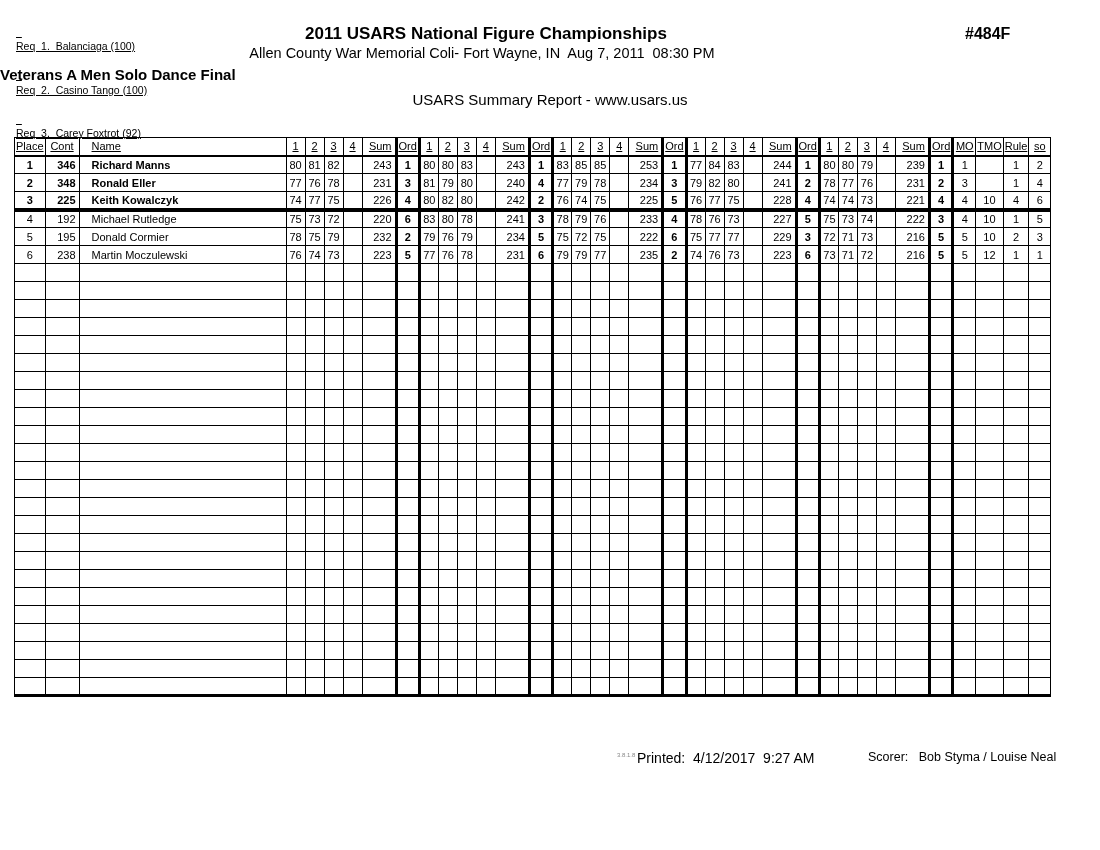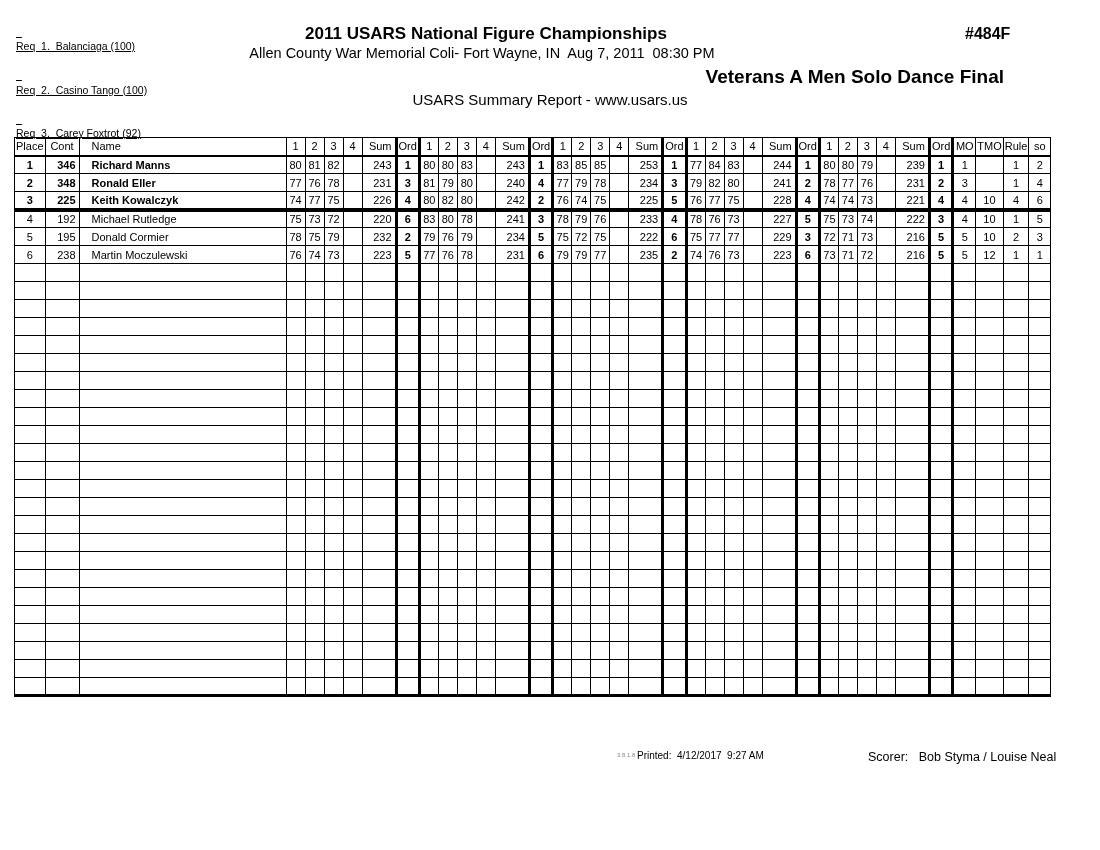--- a/index.html
+++ b/index.html
@@ -5,43 +5,43 @@
   * { box-sizing: border-box; }
   html,body { margin:0; padding:0; }
   body {
     width:1100px; height:850px; background:#ffffff; color:#000;
     font-family:"Liberation Sans", sans-serif; position:relative; overflow:hidden;
   }
   .req-block { position:absolute; left:16px; top:10px; font-size:10.5px; line-height:14.5px; white-space:pre;text-decoration:underline; }
   .main-title { position:absolute; left:0; top:24px; width:972px; text-align:center; font-size:17px; font-weight:bold; white-space:pre; }
   .doc-number { position:absolute; left:965px; top:25px; font-size:16px; font-weight:bold; }
   .venue-line { position:absolute; left:0; top:45px; width:964px; text-align:center; font-size:14.5px; white-space:pre; }
-  .event-title { position:absolute; left:0; top:66px; width:1004px; text-align:right; font-size:19px; font-weight:bold; white-space:pre; }
+  .event-title { position:absolute; left:0; top:66px; width:1004px; text-align:left; font-size:15px; font-weight:bold; white-space:pre; }
   .report-line { position:absolute; left:0; top:91px; width:1100px; text-align:center; font-size:15px; white-space:pre; }
 
   table.summary { position:absolute; left:14px; top:137px; border-collapse:collapse; table-layout:fixed; }
   td {
     border:1px solid #000; height:18px; padding:0 1px;
     font-size:11px; text-align:center; overflow:hidden; white-space:nowrap;
   }
   tr.judge-row td { height:19px; }
   td.nb { border:none; }
   td.judge-name { text-align:left; padding-left:3px; white-space:pre; }
-  tr.hdr td { border-bottom:2px solid #000; }
+  tr.hdr td { border-bottom:2px solid #000;text-decoration:underline; }
   td.name { text-align:left; padding-left:12px; }
   td.cont { text-align:right; padding-right:3px; }
   td.sum  { text-align:right; padding-right:3px; }
   td.ord  { border-left:3px solid #000; border-right:3px solid #000; font-weight:bold; }
   tr.hdr td.ord { font-weight:normal; }
   tr.q td.place, tr.q td.cont, tr.q td.name { font-weight:bold; }
   tr.cut td { border-bottom:4px solid #000; }
   tr.last td { border-bottom:3px solid #000; }
 
   .version { position:absolute; left:617px; top:752px; font-size:6px; color:#888; }
-  .printed { position:absolute; left:637px; top:750px; font-size:10px; white-space:pre; }
+  .printed { position:absolute; left:637px; top:750px; font-size:14px; white-space:pre; }
   .scorer  { position:absolute; left:868px; top:750px; font-size:12.5px; white-space:pre; }
 </style>
 </head>
 <body>
 
 <div class="req-block">
   <div>Req  1.  Balanciaga (100)</div>
   <div>Req  2.  Casino Tango (100)</div>
   <div>Req  3.  Carey Foxtrot (92)</div>
 </div>

